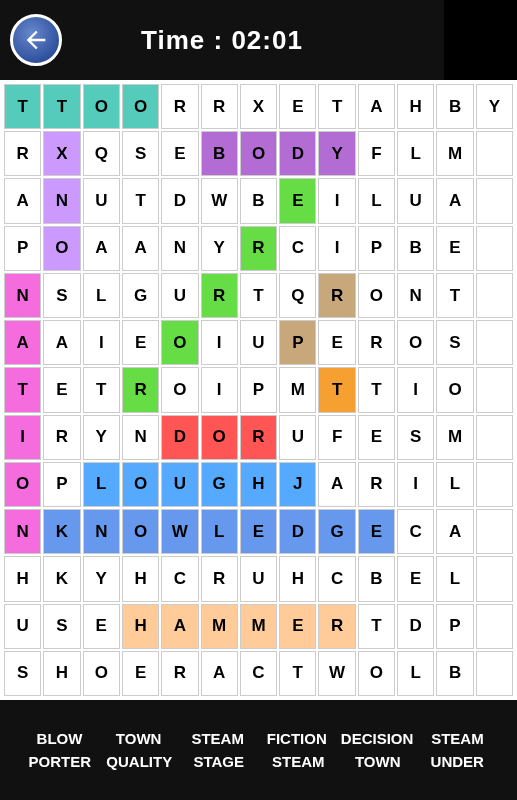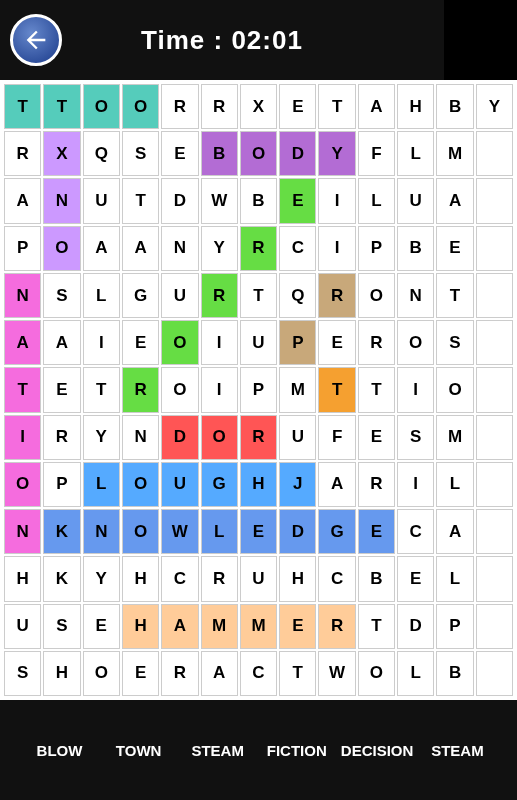--- a/index.html
+++ b/index.html
@@ -299,13 +299,21 @@
 
 <div id="footer">
   <div class="word-row">
     <span class="word-item">BLOW</span>
     <span class="word-item">TOWN</span>
     <span class="word-item">STEAM</span>
     <span class="word-item">FICTION</span>
     <span class="word-item">DECISION</span>
     <span class="word-item">STEAM</span>
   </div>
+  <div class="word-row">
+    <span class="word-item">PORTER</span>
+    <span class="word-item">QUALITY</span>
+    <span class="word-item">STAGE</span>
+    <span class="word-item">STEAM</span>
+    <span class="word-item">TOWN</span>
+    <span class="word-item">UNDER</span>
+  </div>
 </div>
 
 </body></html>

